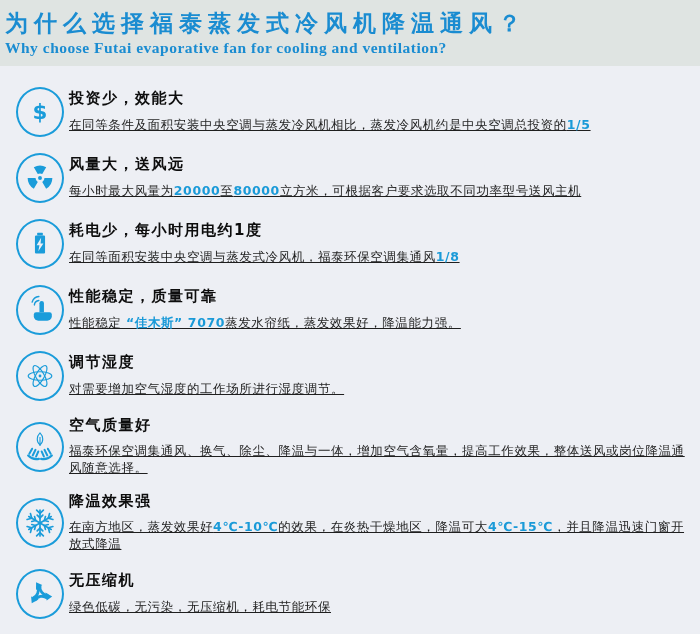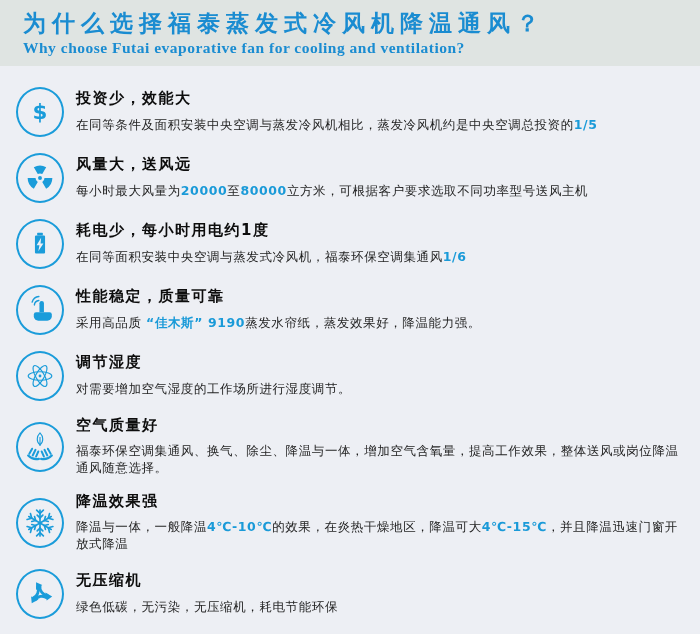--- a/index.html
+++ b/index.html
@@ -6,21 +6,21 @@
   html,body { margin:0; padding:0; }
   body { font-family: "DejaVu Sans", "Liberation Sans", sans-serif; }
   .page {
     position: relative;
     width: 700px; height: 634px;
     background: #edeff4;
     overflow: hidden;
   }
   .page-header {
     background: #dfe4e2;
-    padding: 11px 10px 10px 23px;
+    padding: 11px 10px 10px 5px;
     height: 66px;
   }
   .title-cn {
     margin: 0;
     font-size: 23px;
     font-weight: bold;
     color: #1a8cd1;
     letter-spacing: 6px;
     line-height: 1.1;
     white-space: nowrap;
@@ -47,34 +47,35 @@
     flex: 0 0 48px;
     width: 48px; height: 50px;
     border: 2px solid #1a9cda;
     border-radius: 50%;
     color: #1a9cda;
     display: flex;
     align-items: center;
     justify-content: center;
   }
   .icon-circle svg { width: 36px; height: 36px; display:block; }
-  .item-text { margin-left: 12px; }
+  .item-text { margin-left: 5px; }
   .item-title {
     font-size: 15px;
     font-weight: bold;
     color: #0d0d0d;
     letter-spacing: 1.5px;
     margin-bottom: 9px;
     line-height: 1.15;
   }
   .item-body {
     font-size: 12.5px;
     color: #1f1f1f;
     letter-spacing: 0.6px;
     line-height: 1.35;
+    text-decoration: underline;
   }
   .item-body .hl {
     color: #1a9ad8;
     font-weight: bold;
   }
 </style>
 </head>
 <body>
 
 <div class="page">
@@ -114,40 +115,40 @@
     <div class="feature-item">
       <div class="icon-circle">
           <svg viewBox="0 0 64 64" fill="currentColor">
             <rect x="23" y="17" width="18" height="32" rx="2"></rect>
             <rect x="27" y="12" width="10" height="5" rx="1"></rect>
             <polygon points="34,21 26,34 31,34 29,45 38,31 33,31" fill="#edeff4"></polygon>
           </svg>
         </div>
       <div class="item-text">
         <div class="item-title">耗电少，每小时用电约1度</div>
-        <div class="item-body"><span>在同等面积安装中央空调与蒸发式冷风机，福泰环保空调集通风</span><span class="hl">1/6</span></div>
+        <div class="item-body"><span>在同等面积安装中央空调与蒸发式冷风机，福泰环保空调集通风</span><span class="hl">1/8</span></div>
       </div>
     </div>
 
     <div class="feature-item">
       <div class="icon-circle">
           <svg viewBox="0 0 64 64">
             <g fill="none" stroke="currentColor" stroke-width="2.5" stroke-linecap="round">
               <path d="M18,18 A14,14 0 0 1 30,8"></path>
               <path d="M22,23 A9,9 0 0 1 30,15"></path>
             </g>
             <g fill="currentColor">
               <path d="M31,20 a4,4 0 0 1 8,0 v16 h-8 z"></path>
               <path d="M25,36 h24 a4,4 0 0 1 4,4 v3 a8,8 0 0 1 -8,8 h-16 a8,8 0 0 1 -8,-8 v-3 a4,4 0 0 1 4,-4 z"></path>
             </g>
           </svg>
         </div>
       <div class="item-text">
         <div class="item-title">性能稳定，质量可靠</div>
-        <div class="item-body"><span>采用高品质 </span><span class="hl">“佳木斯” 9190</span><span>蒸发水帘纸，蒸发效果好，降温能力强。</span></div>
+        <div class="item-body"><span>性能稳定 </span><span class="hl">“佳木斯” 7070</span><span>蒸发水帘纸，蒸发效果好，降温能力强。</span></div>
       </div>
     </div>
 
     <div class="feature-item">
       <div class="icon-circle">
           <svg viewBox="0 0 64 64">
             <g fill="none" stroke="currentColor" stroke-width="2">
               <ellipse cx="32" cy="32" rx="21" ry="7.5"></ellipse>
               <ellipse cx="32" cy="32" rx="21" ry="7.5" transform="rotate(60 32 32)"></ellipse>
               <ellipse cx="32" cy="32" rx="21" ry="7.5" transform="rotate(120 32 32)"></ellipse>
@@ -203,21 +204,21 @@
             <use href="#sf-arm"></use>
             <use href="#sf-arm" transform="rotate(60 32 32)"></use>
             <use href="#sf-arm" transform="rotate(120 32 32)"></use>
             <use href="#sf-arm" transform="rotate(180 32 32)"></use>
             <use href="#sf-arm" transform="rotate(240 32 32)"></use>
             <use href="#sf-arm" transform="rotate(300 32 32)"></use>
           </svg>
         </div>
       <div class="item-text">
         <div class="item-title">降温效果强</div>
-        <div class="item-body"><span>降温与一体，一般降温</span><span class="hl">4℃-10℃</span><span>的效果，在炎热干燥地区，降温可大</span><span class="hl">4℃-15℃</span><span>，并且降温迅速门窗开放式降温</span></div>
+        <div class="item-body"><span>在南方地区，蒸发效果好</span><span class="hl">4℃-10℃</span><span>的效果，在炎热干燥地区，降温可大</span><span class="hl">4℃-15℃</span><span>，并且降温迅速门窗开放式降温</span></div>
       </div>
     </div>
 
     <div class="feature-item">
       <div class="icon-circle">
           <svg viewBox="0 0 64 64">
             <defs>
               <g id="rc-arrow">
                 <path d="M19,39.5 A15,15 0 0 0 26.9,17.9" fill="none" stroke="currentColor" stroke-width="5"></path>
                 <polygon points="25,11 36,16 25,25" fill="currentColor"></polygon>

